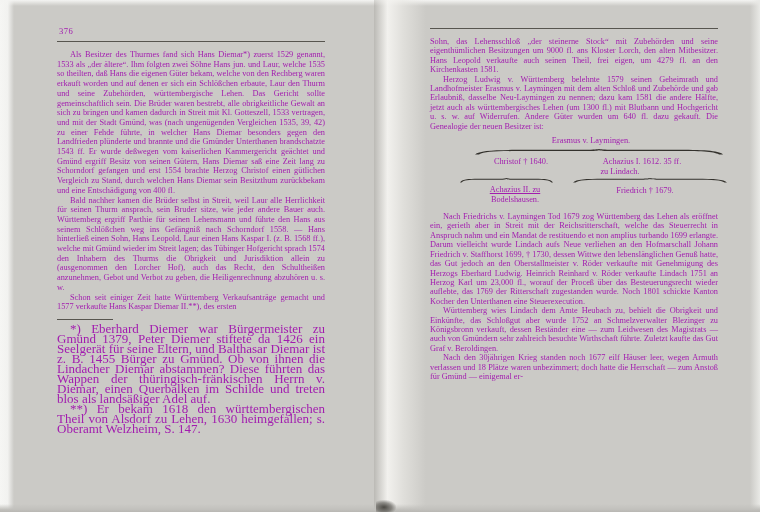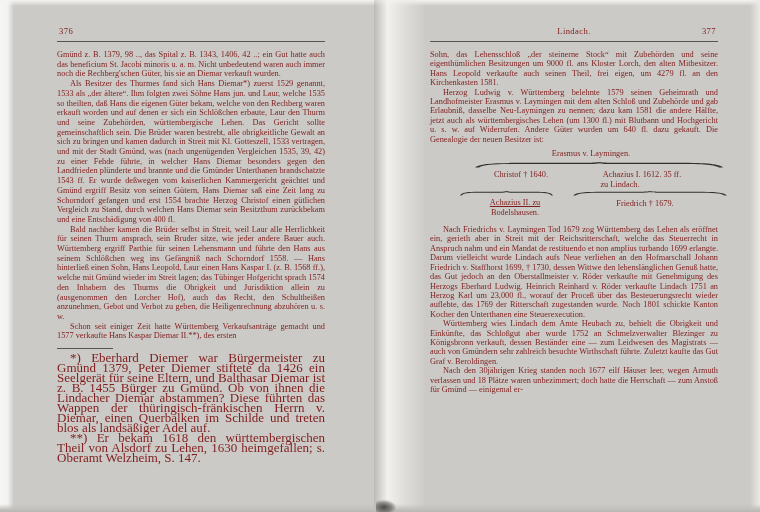--- a/index.html
+++ b/index.html
@@ -1,20 +1,20 @@
 <!DOCTYPE html>
 <html><head>
 <meta charset="utf-8">
 <style>
   html,body{margin:0;padding:0;background:#888;}
   #scan{
     position:relative;width:760px;height:512px;overflow:hidden;
     background:#cbcac6;
     font-family:"Liberation Serif","DejaVu Serif",serif;
-    color:#7f1d1d;
+    color:#a21caf;
   }
   
   .edge-left{position:absolute;left:0;top:0;width:14px;height:512px;
     background:linear-gradient(90deg,#f6f6f4 0,#f2f2f0 55%,rgba(242,242,240,0) 100%);}
   .edge-top{position:absolute;left:0;top:0;width:760px;height:6px;
     background:linear-gradient(180deg,#f4f4f2 0,rgba(244,244,242,0) 100%);}
   .edge-right{position:absolute;right:0;top:0;width:10px;height:512px;
     background:linear-gradient(270deg,#e9e9e6 0,rgba(233,233,230,0) 100%);}
   .gutter{position:absolute;left:374px;top:0;width:52px;height:512px;
     background:linear-gradient(90deg,rgba(150,148,142,.30) 0,rgba(244,243,240,.95) 26%,rgba(236,235,231,.65) 55%,rgba(236,235,231,0) 100%);}
@@ -60,37 +60,32 @@
   <div class="gutter"></div>
   <div class="edge-bottom"></div>
   <div class="gutter-smudge"></div>
 
   <div class="page" id="page-left">
     <div class="pagehead">
       <span class="num">376</span>
     </div>
     <div class="headrule"></div>
     <div class="body-text">
-      <p class="p">Gmünd z. B. 1379, 98 .., das Spital z. B. 1343, 1406, 42 ..; ein Gut hatte auch das beneficium St. Jacobi minoris u. a. m. Nicht unbedeutend waren auch immer noch die Rechberg'schen Güter, bis sie an Diemar verkauft wurden.</p>
       <p class="p indent">Als Besitzer des Thurmes fand sich Hans Diemar*) zuerst 1529 genannt, 1533 als „der ältere“. Ihm folgten zwei Söhne Hans jun. und Laur, welche 1535 so theilten, daß Hans die eigenen Güter bekam, welche von den Rechberg waren erkauft worden und auf denen er sich ein Schlößchen erbaute, Laur den Thurm und seine Zubehörden, württembergische Lehen. Das Gericht sollte gemeinschaftlich sein. Die Brüder waren bestrebt, alle obrigkeitliche Gewalt an sich zu bringen und kamen dadurch in Streit mit Kl. Gotteszell, 1533 vertragen, und mit der Stadt Gmünd, was (nach ungenügenden Vergleichen 1535, 39, 42) zu einer Fehde führte, in welcher Hans Diemar besonders gegen den Landfrieden plünderte und brannte und die Gmünder Unterthanen brandschatzte 1543 ff. Er wurde deßwegen vom kaiserlichen Kammergericht geächtet und Gmünd ergriff Besitz von seinen Gütern, Hans Diemar saß eine Zeit lang zu Schorndorf gefangen und erst 1554 brachte Herzog Christof einen gütlichen Vergleich zu Stand, durch welchen Hans Diemar sein Besitzthum zurückbekam und eine Entschädigung von 400 fl.</p>
       <p class="p indent">Bald nachher kamen die Brüder selbst in Streit, weil Laur alle Herrlichkeit für seinen Thurm ansprach, sein Bruder sitze, wie jeder andere Bauer auch. Württemberg ergriff Parthie für seinen Lehensmann und führte den Hans aus seinem Schlößchen weg ins Gefängniß nach Schorndorf 1558. — Hans hinterließ einen Sohn, Hans Leopold, Laur einen Hans Kaspar I. (z. B. 1568 ff.), welche mit Gmünd wieder im Streit lagen; das Tübinger Hofgericht sprach 1574 den Inhabern des Thurms die Obrigkeit und Jurisdiktion allein zu (ausgenommen den Lorcher Hof), auch das Recht, den Schultheißen anzunehmen, Gebot und Verbot zu geben, die Heiligenrechnung abzuhören u. s. w.</p>
       <p class="p indent">Schon seit einiger Zeit hatte Württemberg Verkaufsanträge gemacht und 1577 verkaufte Hans Kaspar Diemar II.**), des ersten</p>
     </div>
     <div class="footrule"></div>
     <div class="footnotes">
       <p class="p">*) Eberhard Diemer war Bürgermeister zu Gmünd 1379, Peter Diemer stiftete da 1426 ein Seelgerät für seine Eltern, und Balthasar Diemar ist z. B. 1455 Bürger zu Gmünd. Ob von ihnen die Lindacher Diemar abstammen? Diese führten das Wappen der thüringisch-fränkischen Herrn v. Diemar, einen Querbalken im Schilde und treten blos als landsäßiger Adel auf.</p>
       <p class="p">**) Er bekam 1618 den württembergischen Theil von Alsdorf zu Lehen, 1630 heimgefallen; s. Oberamt Welzheim, S. 147.</p>
     </div>
   </div>
 
   <div class="page" id="page-right">
-    <div class="pagehead">
-      <span class="title">Lindach.</span>
-      <span class="num">377</span>
-    </div>
     <div class="headrule"></div>
     <div class="body-text">
       <p class="p">Sohn, das Lehensschloß „der steinerne Stock“ mit Zubehörden und seine eigenthümlichen Besitzungen um 9000 fl. ans Kloster Lorch, den alten Mitbesitzer. Hans Leopold verkaufte auch seinen Theil, frei eigen, um 4279 fl. an den Kirchenkasten 1581.</p>
       <p class="p indent">Herzog Ludwig v. Württemberg belehnte 1579 seinen Geheimrath und Landhofmeister Erasmus v. Laymingen mit dem alten Schloß und Zubehörde und gab Erlaubniß, dasselbe Neu-Laymingen zu nennen; dazu kam 1581 die andere Hälfte, jetzt auch als württembergisches Lehen (um 1300 fl.) mit Blutbann und Hochgericht u. s. w. auf Widerrufen. Andere Güter wurden um 640 fl. dazu gekauft. Die Genealogie der neuen Besitzer ist:</p>
 
       <div class="genealogy">
         <div class="gen-item" style="left:161px;top:0;">Erasmus v. Laymingen.</div>
         <div class="gen-brace" style="left:45px;top:13px;width:248px;height:6px;">
           <svg viewBox="0 0 100 10" preserveAspectRatio="none" aria-hidden="true">
             <path d="M0,9 C2,2.4 8,1.4 20,1.4 L43,1.4 C47,1.4 49,0.8 50,0 C51,0.8 53,1.4 57,1.4 L80,1.4 C92,1.4 98,2.4 100,9 L98.4,9 C96,4.2 91,3.4 80,3.4 L57,3.4 C52.5,3.4 51,3 50,2 C49,3 47.5,3.4 43,3.4 L20,3.4 C9,3.4 4,4.2 1.6,9 Z" fill="#33312c"></path>

